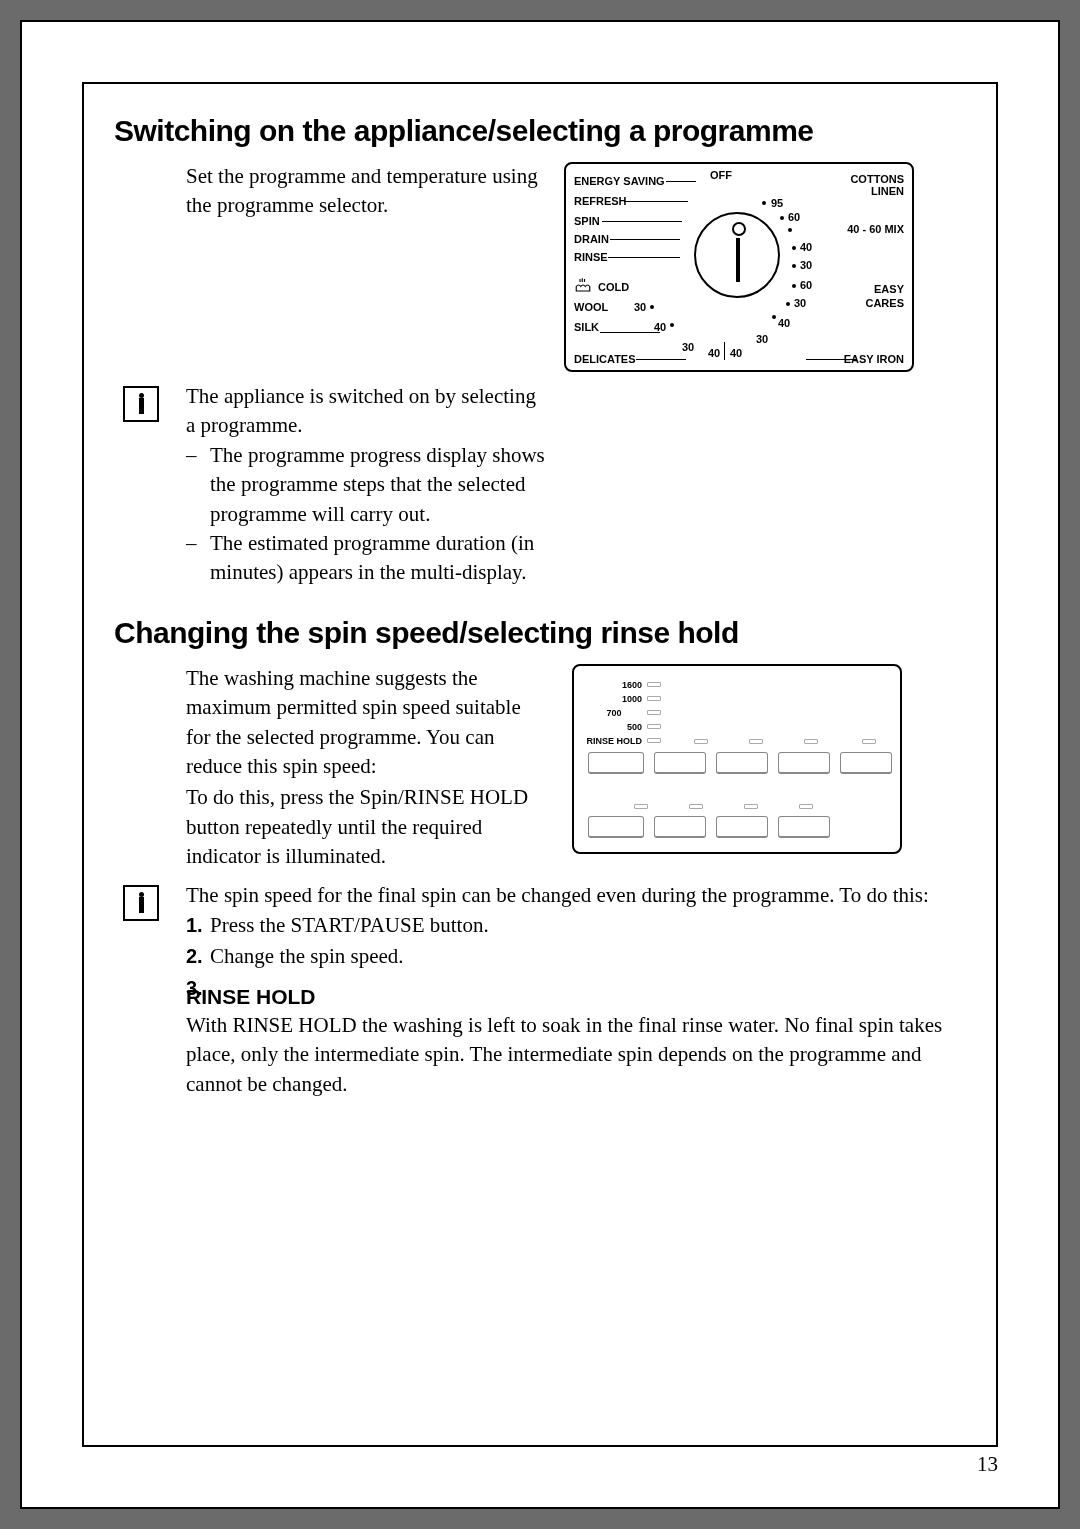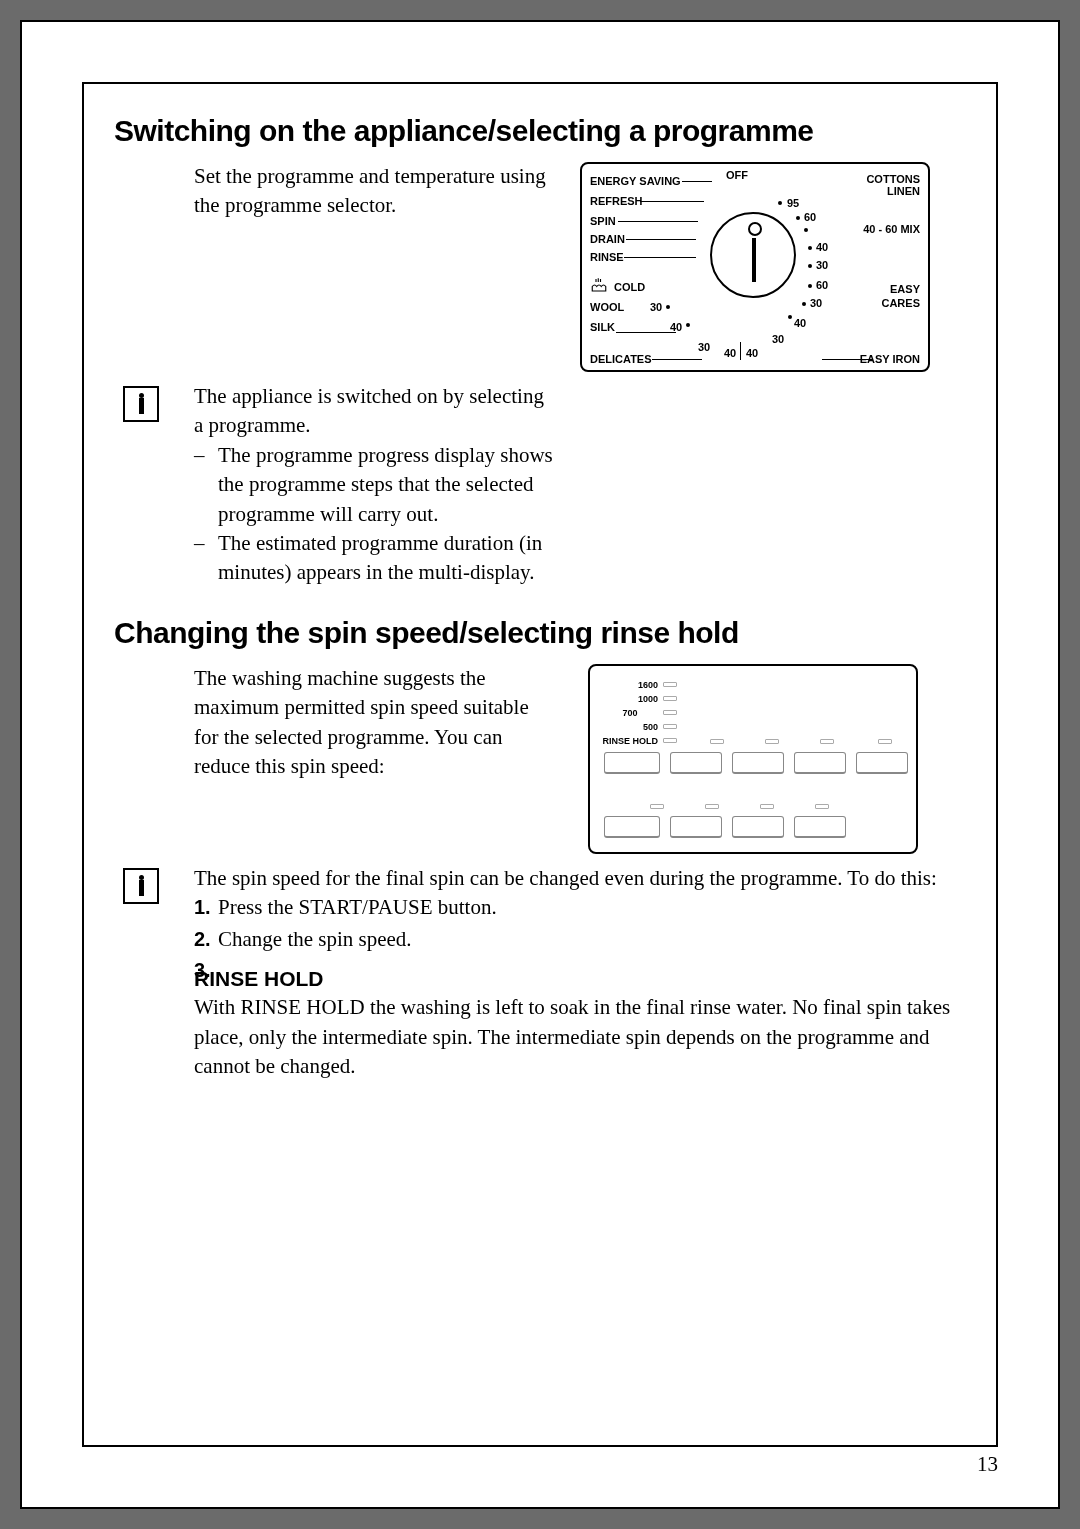--- a/index.html
+++ b/index.html
@@ -27,21 +27,21 @@
   h2 {
     font-size: 30px;
     font-weight: bold;
     margin-bottom: 14px;
     font-family: "Arial Black", Arial, sans-serif;
     letter-spacing: -0.5px;
   }
   .section { margin-bottom: 28px; }
   .content-row {
     display: flex;
-    gap: 26px;
+    gap: 18px;
     margin-bottom: 10px;
   }
   .left-margin {
     width: 54px;
     flex-shrink: 0;
     display: flex;
     justify-content: center;
   }
   .text-col {
     flex: 1;
@@ -264,20 +264,21 @@
       </div>
     </div>
 
     <div class="section">
       <h2>Changing the spin speed/selecting rinse hold</h2>
 
       <div class="content-row">
         <div class="left-margin"></div>
         <div class="text-col" style="max-width:360px">
           <p>The washing machine suggests the maximum permitted spin speed suitable for the selected pro­gramme. You can reduce this spin speed:</p>
+          <p style="margin-top:2px">To do this, press the Spin/RINSE HOLD button repeatedly until the required indicator is illuminated.</p>
         </div>
         <div class="fig-col">
           <div class="panel-box">
             <div class="spin-row" style="top:14px;">
                 <span style="width:56px;text-align:right">1600</span>
                 <div class="led"></div>
               </div>
             <div class="spin-row" style="top:28px;">
                 <span style="width:56px;text-align:right">1000</span>
                 <div class="led"></div>

